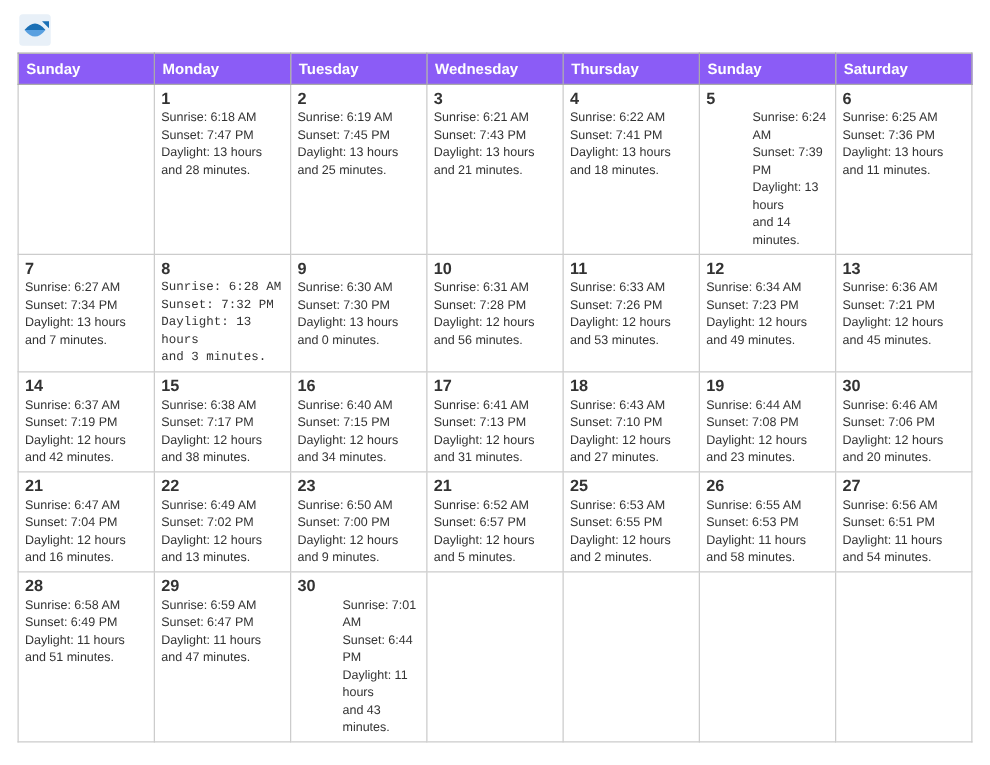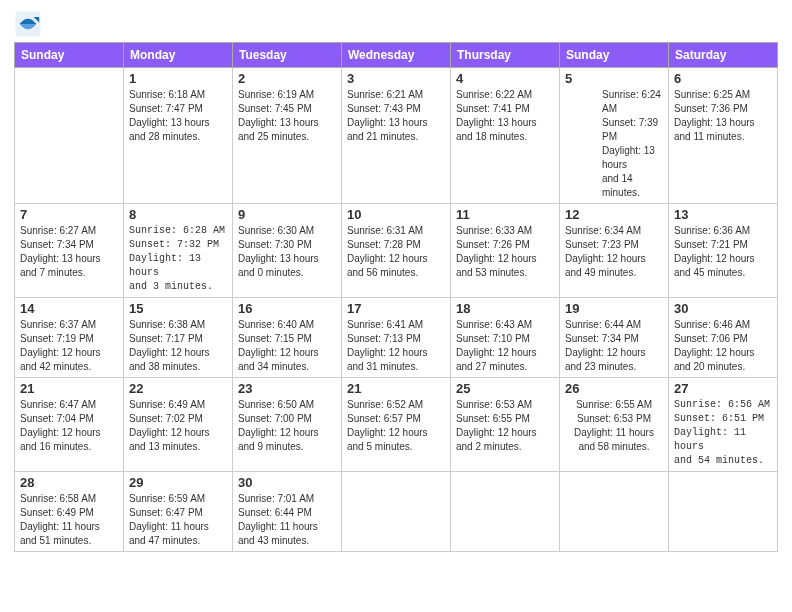--- a/index.html
+++ b/index.html
@@ -260,21 +260,21 @@
           <td>
             <span class="day-number">18</span>
             <div class="day-info" style="white-space: pre-line;">Sunrise: 6:43 AM
 Sunset: 7:10 PM
 Daylight: 12 hours
 and 27 minutes.</div>
           </td>
           <td>
             <span class="day-number">19</span>
             <div class="day-info" style="white-space: pre-line;">Sunrise: 6:44 AM
-Sunset: 7:34 PM
+Sunset: 7:08 PM
 Daylight: 12 hours
 and 23 minutes.</div>
           </td>
           <td>
             <span class="day-number">30</span>
             <div class="day-info" style="white-space: pre-line;">Sunrise: 6:46 AM
 Sunset: 7:06 PM
 Daylight: 12 hours
 and 20 minutes.</div>
           </td>
@@ -310,28 +310,28 @@
           </td>
           <td>
             <span class="day-number">25</span>
             <div class="day-info" style="white-space: pre-line;">Sunrise: 6:53 AM
 Sunset: 6:55 PM
 Daylight: 12 hours
 and 2 minutes.</div>
           </td>
           <td>
             <span class="day-number">26</span>
-            <div class="day-info" style="white-space: pre-line; text-align: center;">Sunrise: 6:55 AM
+            <div class="day-info" style="white-space: pre-line;">Sunrise: 6:55 AM
 Sunset: 6:53 PM
 Daylight: 11 hours
 and 58 minutes.</div>
           </td>
           <td>
             <span class="day-number">27</span>
-            <div class="day-info" style="white-space: pre-line; font-family: Liberation Mono, monospace;">Sunrise: 6:56 AM
+            <div class="day-info" style="white-space: pre-line;">Sunrise: 6:56 AM
 Sunset: 6:51 PM
 Daylight: 11 hours
 and 54 minutes.</div>
           </td>
         </tr>
         <tr>
           <td>
             <span class="day-number">28</span>
             <div class="day-info" style="white-space: pre-line;">Sunrise: 6:58 AM
 Sunset: 6:49 PM
@@ -340,21 +340,21 @@
           </td>
           <td>
             <span class="day-number">29</span>
             <div class="day-info" style="white-space: pre-line;">Sunrise: 6:59 AM
 Sunset: 6:47 PM
 Daylight: 11 hours
 and 47 minutes.</div>
           </td>
           <td>
             <span class="day-number">30</span>
-            <div class="day-info" style="white-space: pre-line;">Sunrise: 7:01 AM
+            <div class="day-info" style="white-space: pre-line; margin-left: 36px;">Sunrise: 7:01 AM
 Sunset: 6:44 PM
 Daylight: 11 hours
 and 43 minutes.</div>
           </td>
           <td class="empty"></td>
           <td class="empty"></td>
           <td class="empty"></td>
           <td class="empty"></td>
         </tr>
       </tbody>

